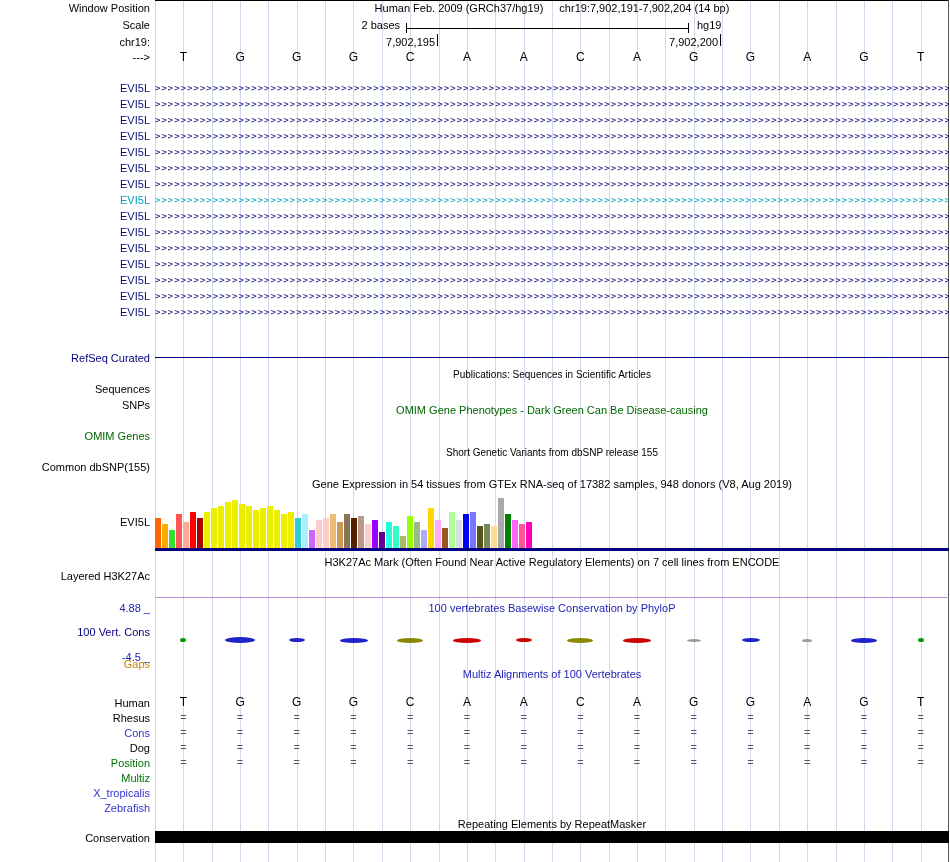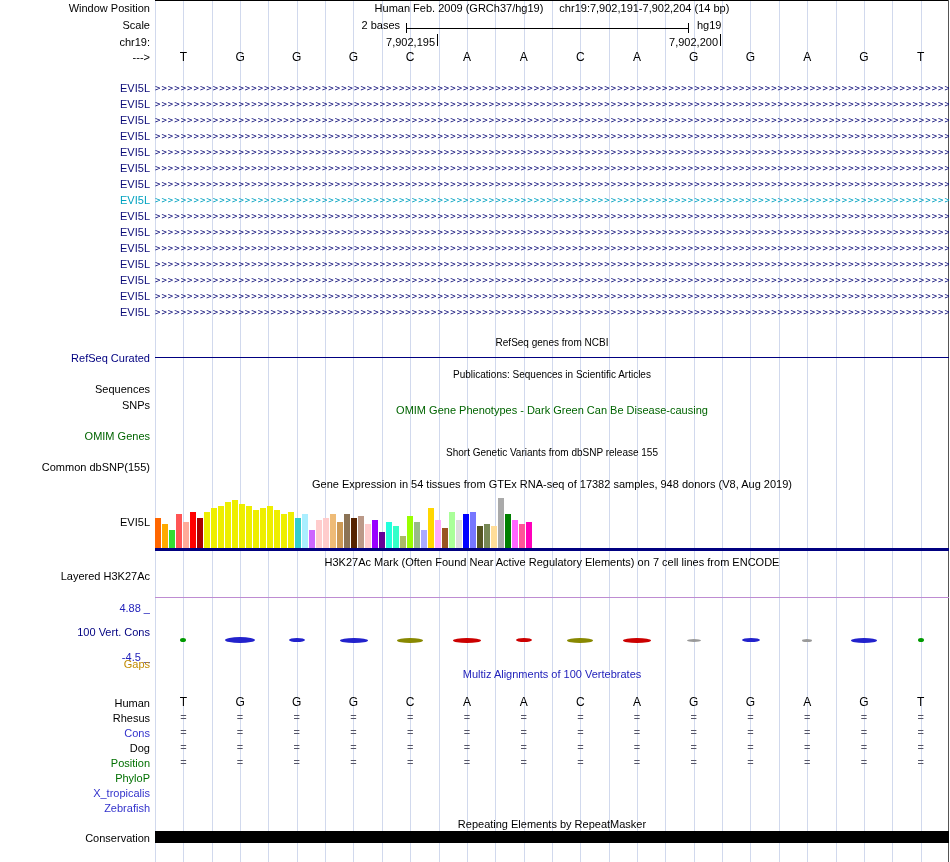--- a/index.html
+++ b/index.html
@@ -97,21 +97,20 @@
       <div class="lbl" style="top: 258px; color: rgb(12, 12, 120);">EVI5L</div>
       <div class="arrows" style="top: 256px; color: rgb(12, 12, 120);">&gt;&gt;&gt;&gt;&gt;&gt;&gt;&gt;&gt;&gt;&gt;&gt;&gt;&gt;&gt;&gt;&gt;&gt;&gt;&gt;&gt;&gt;&gt;&gt;&gt;&gt;&gt;&gt;&gt;&gt;&gt;&gt;&gt;&gt;&gt;&gt;&gt;&gt;&gt;&gt;&gt;&gt;&gt;&gt;&gt;&gt;&gt;&gt;&gt;&gt;&gt;&gt;&gt;&gt;&gt;&gt;&gt;&gt;&gt;&gt;&gt;&gt;&gt;&gt;&gt;&gt;&gt;&gt;&gt;&gt;&gt;&gt;&gt;&gt;&gt;&gt;&gt;&gt;&gt;&gt;&gt;&gt;&gt;&gt;&gt;&gt;&gt;&gt;&gt;&gt;&gt;&gt;&gt;&gt;&gt;&gt;&gt;&gt;&gt;&gt;&gt;&gt;&gt;&gt;&gt;&gt;&gt;&gt;&gt;&gt;&gt;&gt;&gt;&gt;&gt;&gt;&gt;&gt;&gt;&gt;&gt;&gt;&gt;&gt;&gt;&gt;&gt;&gt;&gt;&gt;&gt;&gt;&gt;&gt;&gt;&gt;&gt;&gt;&gt;&gt;&gt;&gt;&gt;&gt;&gt;&gt;&gt;&gt;&gt;&gt;&gt;&gt;&gt;&gt;&gt;&gt;&gt;&gt;&gt;&gt;&gt;&gt;&gt;&gt;&gt;&gt;&gt;&gt;&gt;&gt;</div>
       <div class="lbl" style="top: 274px; color: rgb(12, 12, 120);">EVI5L</div>
       <div class="arrows" style="top: 272px; color: rgb(12, 12, 120);">&gt;&gt;&gt;&gt;&gt;&gt;&gt;&gt;&gt;&gt;&gt;&gt;&gt;&gt;&gt;&gt;&gt;&gt;&gt;&gt;&gt;&gt;&gt;&gt;&gt;&gt;&gt;&gt;&gt;&gt;&gt;&gt;&gt;&gt;&gt;&gt;&gt;&gt;&gt;&gt;&gt;&gt;&gt;&gt;&gt;&gt;&gt;&gt;&gt;&gt;&gt;&gt;&gt;&gt;&gt;&gt;&gt;&gt;&gt;&gt;&gt;&gt;&gt;&gt;&gt;&gt;&gt;&gt;&gt;&gt;&gt;&gt;&gt;&gt;&gt;&gt;&gt;&gt;&gt;&gt;&gt;&gt;&gt;&gt;&gt;&gt;&gt;&gt;&gt;&gt;&gt;&gt;&gt;&gt;&gt;&gt;&gt;&gt;&gt;&gt;&gt;&gt;&gt;&gt;&gt;&gt;&gt;&gt;&gt;&gt;&gt;&gt;&gt;&gt;&gt;&gt;&gt;&gt;&gt;&gt;&gt;&gt;&gt;&gt;&gt;&gt;&gt;&gt;&gt;&gt;&gt;&gt;&gt;&gt;&gt;&gt;&gt;&gt;&gt;&gt;&gt;&gt;&gt;&gt;&gt;&gt;&gt;&gt;&gt;&gt;&gt;&gt;&gt;&gt;&gt;&gt;&gt;&gt;&gt;&gt;&gt;&gt;&gt;&gt;&gt;&gt;&gt;&gt;&gt;&gt;</div>
       <div class="lbl" style="top: 290px; color: rgb(12, 12, 120);">EVI5L</div>
       <div class="arrows" style="top: 288px; color: rgb(12, 12, 120);">&gt;&gt;&gt;&gt;&gt;&gt;&gt;&gt;&gt;&gt;&gt;&gt;&gt;&gt;&gt;&gt;&gt;&gt;&gt;&gt;&gt;&gt;&gt;&gt;&gt;&gt;&gt;&gt;&gt;&gt;&gt;&gt;&gt;&gt;&gt;&gt;&gt;&gt;&gt;&gt;&gt;&gt;&gt;&gt;&gt;&gt;&gt;&gt;&gt;&gt;&gt;&gt;&gt;&gt;&gt;&gt;&gt;&gt;&gt;&gt;&gt;&gt;&gt;&gt;&gt;&gt;&gt;&gt;&gt;&gt;&gt;&gt;&gt;&gt;&gt;&gt;&gt;&gt;&gt;&gt;&gt;&gt;&gt;&gt;&gt;&gt;&gt;&gt;&gt;&gt;&gt;&gt;&gt;&gt;&gt;&gt;&gt;&gt;&gt;&gt;&gt;&gt;&gt;&gt;&gt;&gt;&gt;&gt;&gt;&gt;&gt;&gt;&gt;&gt;&gt;&gt;&gt;&gt;&gt;&gt;&gt;&gt;&gt;&gt;&gt;&gt;&gt;&gt;&gt;&gt;&gt;&gt;&gt;&gt;&gt;&gt;&gt;&gt;&gt;&gt;&gt;&gt;&gt;&gt;&gt;&gt;&gt;&gt;&gt;&gt;&gt;&gt;&gt;&gt;&gt;&gt;&gt;&gt;&gt;&gt;&gt;&gt;&gt;&gt;&gt;&gt;&gt;&gt;&gt;&gt;</div>
       <div class="lbl" style="top: 306px; color: rgb(12, 12, 120);">EVI5L</div>
       <div class="arrows" style="top: 304px; color: rgb(12, 12, 120);">&gt;&gt;&gt;&gt;&gt;&gt;&gt;&gt;&gt;&gt;&gt;&gt;&gt;&gt;&gt;&gt;&gt;&gt;&gt;&gt;&gt;&gt;&gt;&gt;&gt;&gt;&gt;&gt;&gt;&gt;&gt;&gt;&gt;&gt;&gt;&gt;&gt;&gt;&gt;&gt;&gt;&gt;&gt;&gt;&gt;&gt;&gt;&gt;&gt;&gt;&gt;&gt;&gt;&gt;&gt;&gt;&gt;&gt;&gt;&gt;&gt;&gt;&gt;&gt;&gt;&gt;&gt;&gt;&gt;&gt;&gt;&gt;&gt;&gt;&gt;&gt;&gt;&gt;&gt;&gt;&gt;&gt;&gt;&gt;&gt;&gt;&gt;&gt;&gt;&gt;&gt;&gt;&gt;&gt;&gt;&gt;&gt;&gt;&gt;&gt;&gt;&gt;&gt;&gt;&gt;&gt;&gt;&gt;&gt;&gt;&gt;&gt;&gt;&gt;&gt;&gt;&gt;&gt;&gt;&gt;&gt;&gt;&gt;&gt;&gt;&gt;&gt;&gt;&gt;&gt;&gt;&gt;&gt;&gt;&gt;&gt;&gt;&gt;&gt;&gt;&gt;&gt;&gt;&gt;&gt;&gt;&gt;&gt;&gt;&gt;&gt;&gt;&gt;&gt;&gt;&gt;&gt;&gt;&gt;&gt;&gt;&gt;&gt;&gt;&gt;&gt;&gt;&gt;&gt;&gt;</div>
     </div>
 
-  <div class="ctr sm" style="top:337px">RefSeq genes from NCBI</div>
   <div class="lbl" style="top: 352px; color: rgb(0, 0, 128);">RefSeq Curated</div>
   <div class="hline" style="left: 155px; top: 357px; width: 794px; height: 1px; background: rgb(0, 0, 128);"></div>
 
   <div class="ctr sm" style="top:369px">Publications: Sequences in Scientific Articles</div>
   <div class="lbl" style="top:383px">Sequences</div>
   <div class="lbl" style="top:399px">SNPs</div>
 
   <div class="ctr" style="top: 404px; color: rgb(0, 100, 0);">OMIM Gene Phenotypes - Dark Green Can Be Disease-causing</div>
   <div class="lbl" style="top: 430px; color: rgb(0, 100, 0);">OMIM Genes</div>
 
@@ -175,20 +174,21 @@
       <div style="position: absolute; bottom: 0px; left: 357px; width: 6px; height: 28px; background: rgb(255, 102, 255);"></div>
       <div style="position: absolute; bottom: 0px; left: 364px; width: 6px; height: 24px; background: rgb(255, 85, 153);"></div>
       <div style="position: absolute; bottom: 0px; left: 371px; width: 6px; height: 26px; background: rgb(255, 0, 187);"></div>
     </div>
   <div class="hline" style="left: 155px; top: 548px; width: 794px; height: 3px; background: rgb(0, 0, 128);"></div>
 
   <div class="ctr" style="top:556px">H3K27Ac Mark (Often Found Near Active Regulatory Elements) on 7 cell lines from ENCODE</div>
   <div class="lbl" style="top:570px">Layered H3K27Ac</div>
   <div class="hline" style="left: 155px; top: 597px; width: 794px; height: 1px; background: rgb(190, 140, 210);"></div>
 
+  <div class="ctr" style="top: 602px; color: rgb(34, 34, 187);">100 vertebrates Basewise Conservation by PhyloP</div>
   <div class="lbl" style="top: 602px; color: rgb(34, 34, 187);">4.88 _</div>
   <div class="lbl" style="top: 626px; color: rgb(0, 0, 128);">100 Vert. Cons</div>
   <div class="lbl" style="top: 651px; color: rgb(34, 34, 187);">-4.5 _</div>
   <div id="phylop-marks" class="abs" style="left:155px;top:630px;width:794px;height:20px">
       <div style="position: absolute; left: 25.3571px; top: 8px; width: 6px; height: 4px; border-radius: 50%; background: rgb(0, 153, 0);"></div>
       <div style="position: absolute; left: 70.0714px; top: 7px; width: 30px; height: 6px; border-radius: 50%; background: rgb(34, 34, 204);"></div>
       <div style="position: absolute; left: 133.786px; top: 8px; width: 16px; height: 4px; border-radius: 50%; background: rgb(34, 34, 204);"></div>
       <div style="position: absolute; left: 184.5px; top: 7.5px; width: 28px; height: 5px; border-radius: 50%; background: rgb(34, 34, 204);"></div>
       <div style="position: absolute; left: 242.214px; top: 7.5px; width: 26px; height: 5px; border-radius: 50%; background: rgb(136, 136, 0);"></div>
       <div style="position: absolute; left: 297.929px; top: 7.5px; width: 28px; height: 5px; border-radius: 50%; background: rgb(204, 0, 0);"></div>
@@ -283,21 +283,21 @@
         <span class="eq-span" style="left: 311.929px;">=</span>
         <span class="eq-span" style="left: 368.643px;">=</span>
         <span class="eq-span" style="left: 425.357px;">=</span>
         <span class="eq-span" style="left: 482.071px;">=</span>
         <span class="eq-span" style="left: 538.786px;">=</span>
         <span class="eq-span" style="left: 595.5px;">=</span>
         <span class="eq-span" style="left: 652.214px;">=</span>
         <span class="eq-span" style="left: 708.929px;">=</span>
         <span class="eq-span" style="left: 765.643px;">=</span>
       </div>
-      <div class="lbl" style="top: 772px; color: rgb(0, 112, 0);">PhyloP</div>
+      <div class="lbl" style="top: 772px; color: rgb(0, 112, 0);">Multiz</div>
       <div class="lbl" style="top: 787px; color: rgb(51, 51, 204);">X_tropicalis</div>
       <div class="lbl" style="top: 802px; color: rgb(51, 51, 204);">Zebrafish</div>
     </div>
 
   <div class="ctr" style="top:818px">Repeating Elements by RepeatMasker</div>
   <div class="lbl" style="top:832px">Conservation</div>
   <div class="hline" style="left: 155px; top: 831px; width: 794px; height: 12px; background: rgb(0, 0, 0);"></div>
 </div>
 
 </body></html>

